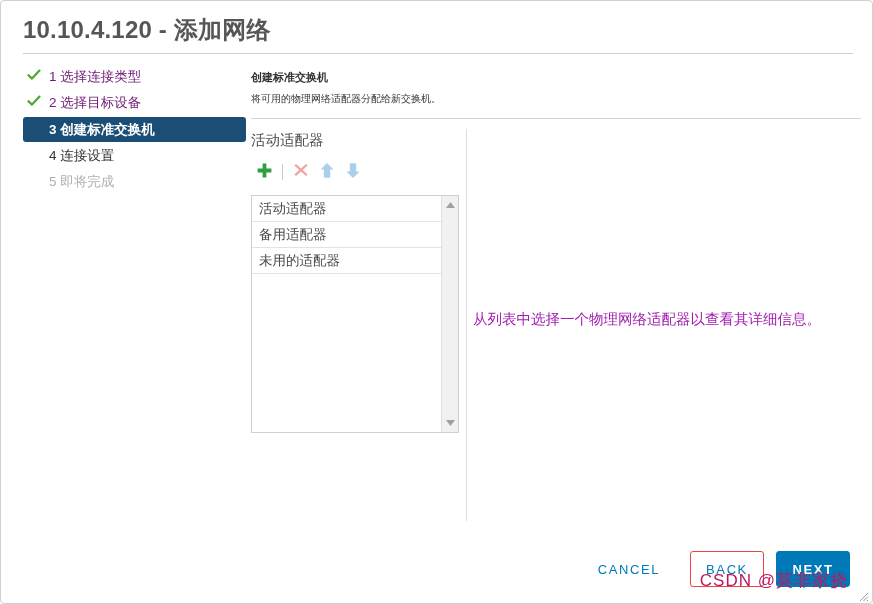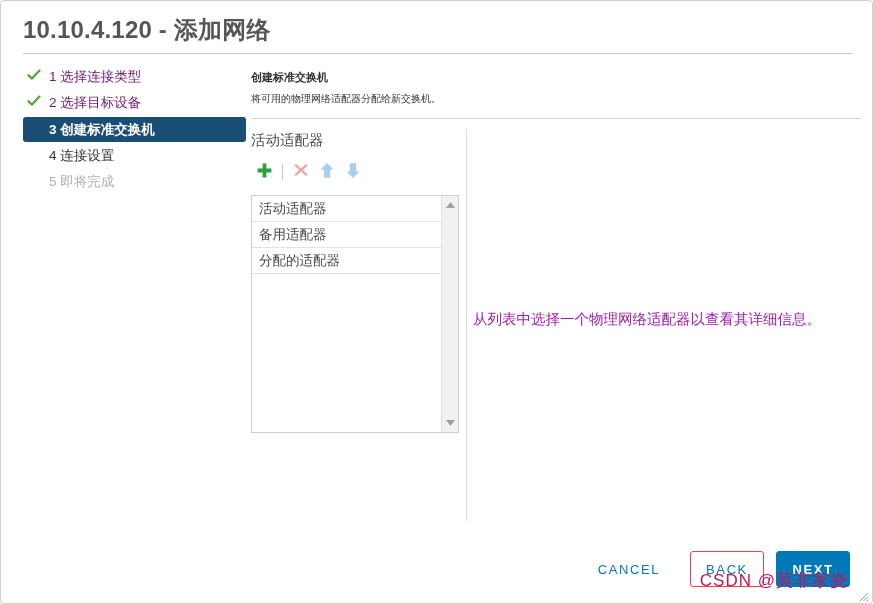--- a/index.html
+++ b/index.html
@@ -371,21 +371,21 @@
           </svg>
         </span>
       </div>
     </div>
   </div>
 
   <div class="listbox">
     <div class="list-col">
       <div class="list-row">活动适配器</div>
       <div class="list-row">备用适配器</div>
-      <div class="list-row">分配的适配器</div>
+      <div class="list-row">未用的适配器</div>
     </div>
     <div class="list-scrollbar">
       <div class="sb-arrow up">
         <svg width="9" height="6" viewBox="0 0 9 6">
             <path d="M4.5 0 L9 6 H0 z" fill="#a0a0a0"></path>
           </svg>
       </div>
       <div class="sb-arrow down">
         <svg width="9" height="6" viewBox="0 0 9 6">
             <path d="M4.5 6 L0 0 H9 z" fill="#a0a0a0"></path>

